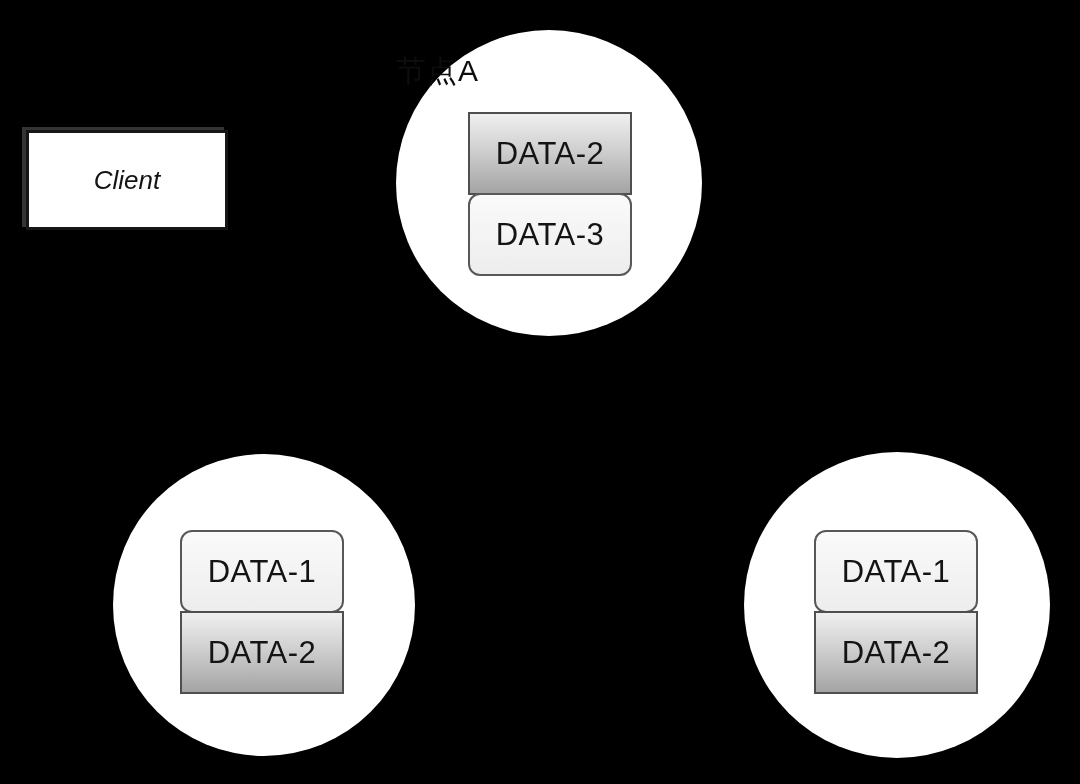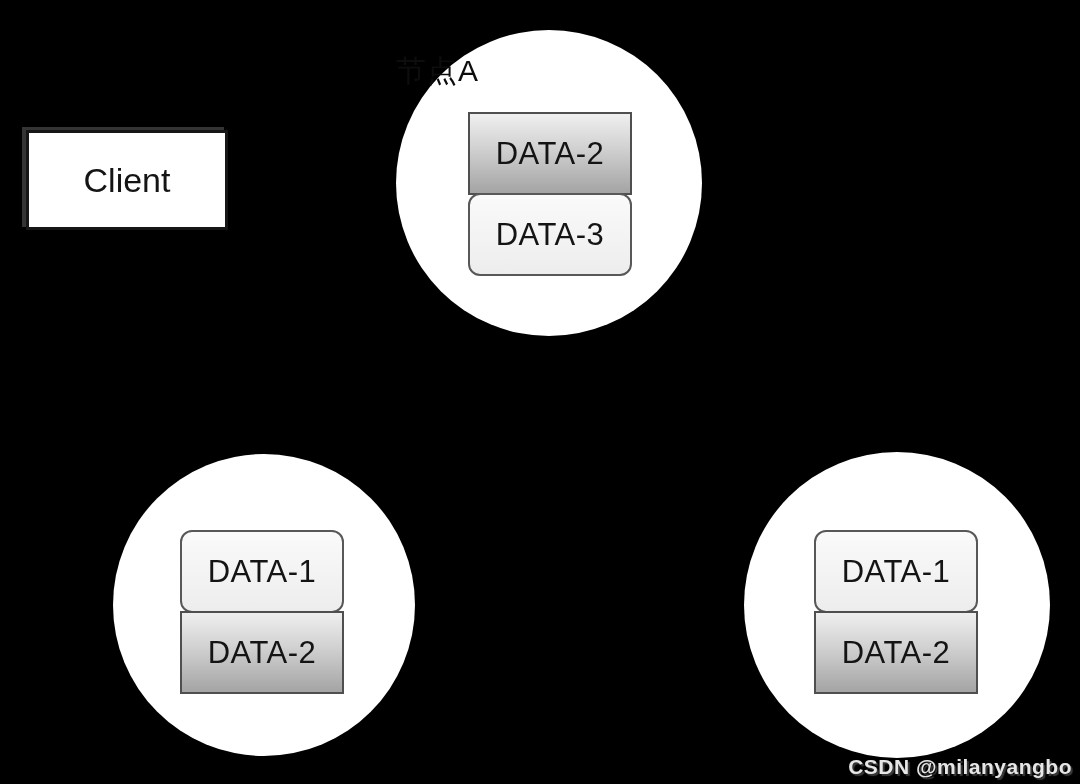--- a/index.html
+++ b/index.html
@@ -28,22 +28,23 @@
     width: 202px;
     height: 100px;
     background: #ffffff;
     border: 3px solid #161616;
     box-shadow: -4px -3px 0 rgba(95,95,95,0.55);
     display: flex;
     align-items: center;
     justify-content: center;
   }
   .client-box span {
-    font-size: 34px;
+    font-size: 26px;
     color: var(--text);
+    font-style: italic;
   }
 
   
   .node {
     position: absolute;
     border-radius: 50%;
     background: var(--circle-fill);
   }
   .node-a { left: 396px; top: 30px;  width: 306px; height: 306px; }
   .node-b { left: 113px; top: 454px; width: 302px; height: 302px; }
@@ -141,15 +142,14 @@
     <div class="stack">
       <div class="databox light">
         <span>DATA-1</span>
       </div>
       <div class="databox shaded">
         <span>DATA-2</span>
       </div>
     </div>
   </div>
 
-  <div class="watermark">CSDN @milanyangbo</div>
 
 </div>
 
 </body></html>

